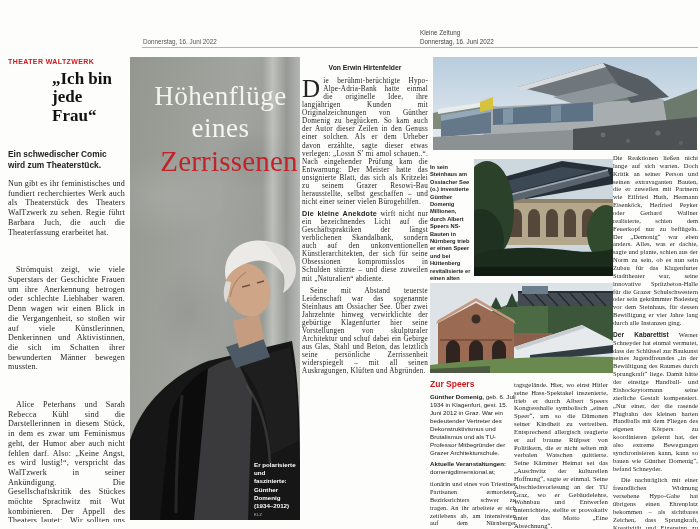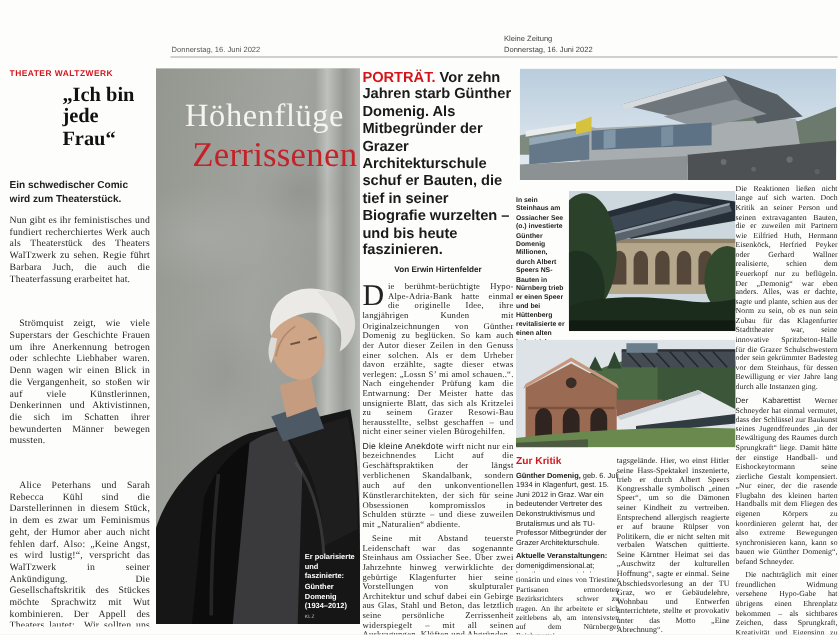--- a/index.html
+++ b/index.html
@@ -49,21 +49,21 @@
   
   .portrait-lead{font-family:"Liberation Sans",sans-serif;font-weight:bold;
       font-size:12.2px;line-height:1.18;color:#1b1b19;}
   .portrait-lead .pk{color:#d2161c;}
   .byline{font-family:"Liberation Sans",sans-serif;font-weight:bold;font-size:6.8px;
       text-align:center;margin:7px 0 6px 0;color:#222;}
   .col3-body p{font-size:7.2px;line-height:1.12;letter-spacing:.22px;text-align:justify;
       margin:0 0 4px 0;color:#1c1c1c;}
   .dropcap{float:left;font-size:25px;line-height:20px;padding:2px 3px 0 0;color:#222;
       font-family:"Liberation Serif",serif;}
-  .lead-in{font-family:"Liberation Sans",sans-serif;font-weight:normal;}
+  .lead-in{font-family:"Liberation Sans",sans-serif;font-weight:bold;}
   .indent{text-indent:8px;}
 
   
   .caption-col{font-family:"Liberation Sans",sans-serif;font-weight:bold;font-size:5.7px;
       line-height:1.3;color:#1d1d1d;}
 
   
   .zp-heading{font-family:"Liberation Sans",sans-serif;font-weight:bold;font-size:8.5px;
       color:#d2161c;}
   .zp-text{font-family:"Liberation Sans",sans-serif;font-size:6.2px;line-height:1.3;
@@ -102,20 +102,21 @@
       <p>Nun gibt es ihr feministisches und fundiert recherchiertes Werk auch als Theaterstück des Theaters WalTzwerk zu sehen. Regie führt Barbara Juch, die auch die Theaterfassung erarbeitet hat.</p>
       <p>Strömquist zeigt, wie viele Superstars der Geschichte Frauen um ihre Anerkennung betrogen oder schlechte Liebhaber waren. Denn wagen wir einen Blick in die Vergangenheit, so stoßen wir auf viele Künstlerinnen, Denkerinnen und Aktivistinnen, die sich im Schatten ihrer bewunderten Männer bewegen mussten.</p>
       <p>Alice Peterhans und Sarah Rebecca Kühl sind die Darstellerinnen in diesem Stück, in dem es zwar um Feminismus geht, der Humor aber auch nicht fehlen darf. Also: „Keine Angst, es wird lustig!“, verspricht das WalTzwerk in seiner Ankündigung. Die Gesellschaftskritik des Stückes möchte Sprachwitz mit Wut kombinieren. Der Appell des Theaters lautet: „Wir sollten uns fragen, warum sich der männliche Geniekult, gerne auch im Theater, so beharrlich hält“.</p>
     </div>
 
   </div>
 
   <div class="abs feature-photo" style="left:130px;top:57px;width:170px;height:463px;">
     <div class="feature-title serif">
       <span class="t1">Höhenflüge</span>
+      <span class="t2">eines</span>
       <span class="t3">Zerrissenen</span>
     </div>
 
     <svg class="abs" style="left:0;bottom:0;" width="170" height="285" viewBox="0 0 170 285" preserveAspectRatio="none">
       <path d="M0,285 L0,205 C12,168 42,140 78,126 L162,106 C168,140 170,180 170,230 L170,285 Z" fill="#161616"></path>
       <path d="M38,285 L44,172 C58,142 86,126 106,123 L122,158 L118,285 Z" fill="#3a3a3c"></path>
       <path d="M30,285 L40,180 C48,158 62,142 78,133 L64,285 Z" fill="#0c0c0c"></path>
       <path d="M108,128 L160,112 C166,138 168,170 168,206 L140,220 C138,178 128,148 108,128 Z" fill="#1e1e1e"></path>
       <path d="M116,150 C130,168 138,196 140,228" stroke="#4b4b4b" stroke-width="2.5" fill="none" opacity=".6"></path>
       <path d="M52,160 C48,200 46,240 46,278" stroke="#2c2c2c" stroke-width="3" fill="none" opacity=".8"></path>
@@ -129,23 +130,20 @@
       <path d="M134,8 C151,4 166,17 166,35 C166,45 160,54 153,58 C158,41 150,22 134,8 Z" fill="#e2e0dc"></path>
       <path d="M96,46 C93,54 93,62 96,68 C99,60 100,52 101,47 Z" fill="#dddbd7"></path>
     </svg>
     <div class="feature-caption">
       <span>Er polarisierte und faszinierte: Günther Domenig (1934–2012)</span>
       <span class="credit">KLZ</span>
     </div>
   </div>
 
   <div class="abs" style="left:302px;top:57px;width:126px;height:472px;overflow:hidden;">
-    <div class="portrait-lead">
-      <span class="pk">PORTRÄT.</span><span> Vor zehn Jahren starb Günther Domenig. Als Mitbegründer der Grazer Architekturschule schuf er Bauten, die tief in seiner Biografie wurzelten – und bis heute faszinieren.</span>
-    </div>
     <div class="byline">Von Erwin Hirtenfelder</div>
     <div class="col3-body">
       <p><span class="dropcap">D</span><span>ie berühmt-berüchtigte Hypo-Alpe-Adria-Bank hatte einmal die originelle Idee, ihre langjährigen Kunden mit Originalzeichnungen von Günther Domenig zu beglücken. So kam auch der Autor dieser Zeilen in den Genuss einer solchen. Als er dem Urheber davon erzählte, sagte dieser etwas verlegen: „Lossn S’ mi amol schauen..“. Nach eingehender Prüfung kam die Entwarnung: Der Meister hatte das unsignierte Blatt, das sich als Kritzelei zu seinem Grazer Resowi-Bau herausstellte, selbst geschaffen – und nicht einer seiner vielen Bürogehilfen.</span></p>
       <p><span class="lead-in">Die kleine Anekdote</span><span> wirft nicht nur ein bezeichnendes Licht auf die Geschäftspraktiken der längst verblichenen Skandalbank, sondern auch auf den unkonventionellen Künstlerarchitekten, der sich für seine Obsessionen kompromisslos in Schulden stürzte – und diese zuweilen mit „Naturalien“ abdiente.</span></p>
       <p class="indent">Seine mit Abstand teuerste Leidenschaft war das sogenannte Steinhaus am Ossiacher See. Über zwei Jahrzehnte hinweg verwirklichte der gebürtige Klagenfurter hier seine Vorstellungen von skulpturaler Architektur und schuf dabei ein Gebirge aus Glas, Stahl und Beton, das letztlich seine persönliche Zerrissenheit widerspiegelt – mit all seinen Auskragungen, Klüften und Abgründen.</p>
 
     </div>
   </div>
 
   <div class="abs photo-frame" style="left:433px;top:57px;width:264px;height:93px;">
@@ -233,21 +231,21 @@
       <rect x="84" y="50" width="38" height="32" fill="#8a5f4b"></rect>
       <path d="M84,64 L152,42 L183,58 L183,68 L84,78 Z" fill="#e6eaec"></path>
       <path d="M84,64 L152,42 L155,45 L87,67 Z" fill="#c6ccd0"></path>
       <path d="M100,72 L183,62 L183,70 L100,78 Z" fill="#313c42"></path>
       <path d="M0,90 L0,82 C50,76 120,72 183,74 L183,90 Z" fill="#69894f"></path>
       <path d="M0,90 L0,86 L60,83 L60,90 Z" fill="#4c5a42"></path>
     </svg>
   </div>
 
   <div class="abs" style="left:430px;top:379px;width:86px;height:98px;overflow:hidden;">
-    <div class="zp-heading">Zur Kritik</div>
+    <div class="zp-heading">Zur Speers</div>
     <div class="zp-text">
       <b>Günther Domenig,</b><span> geb. 6. Juli 1934 in Klagenfurt, gest. 15. Juni 2012 in Graz. War ein bedeutender Vertreter des Dekonstruktivismus und Brutalismus und als TU-Professor Mitbegründer der Grazer Architekturschule.</span>
     </div>
     <div class="zp-events">
       <b>Aktuelle Veranstaltungen:</b><span> domenigdimensional.at; kunsthausmuerz.at. hda-graz.at</span>
     </div>
   </div>
 
   <div class="abs smallbody" style="left:430px;top:480px;width:86px;height:49px;overflow:hidden;">
     <p style="font-size:6.4px;line-height:1.23;">tionärin und eines von Triestiner Partisanen ermordeten Bezirksrichters schwer zu tragen. An ihr arbeitete er sich zeitlebens ab, am intensivsten auf dem Nürnberger Reichspartei-</p>

